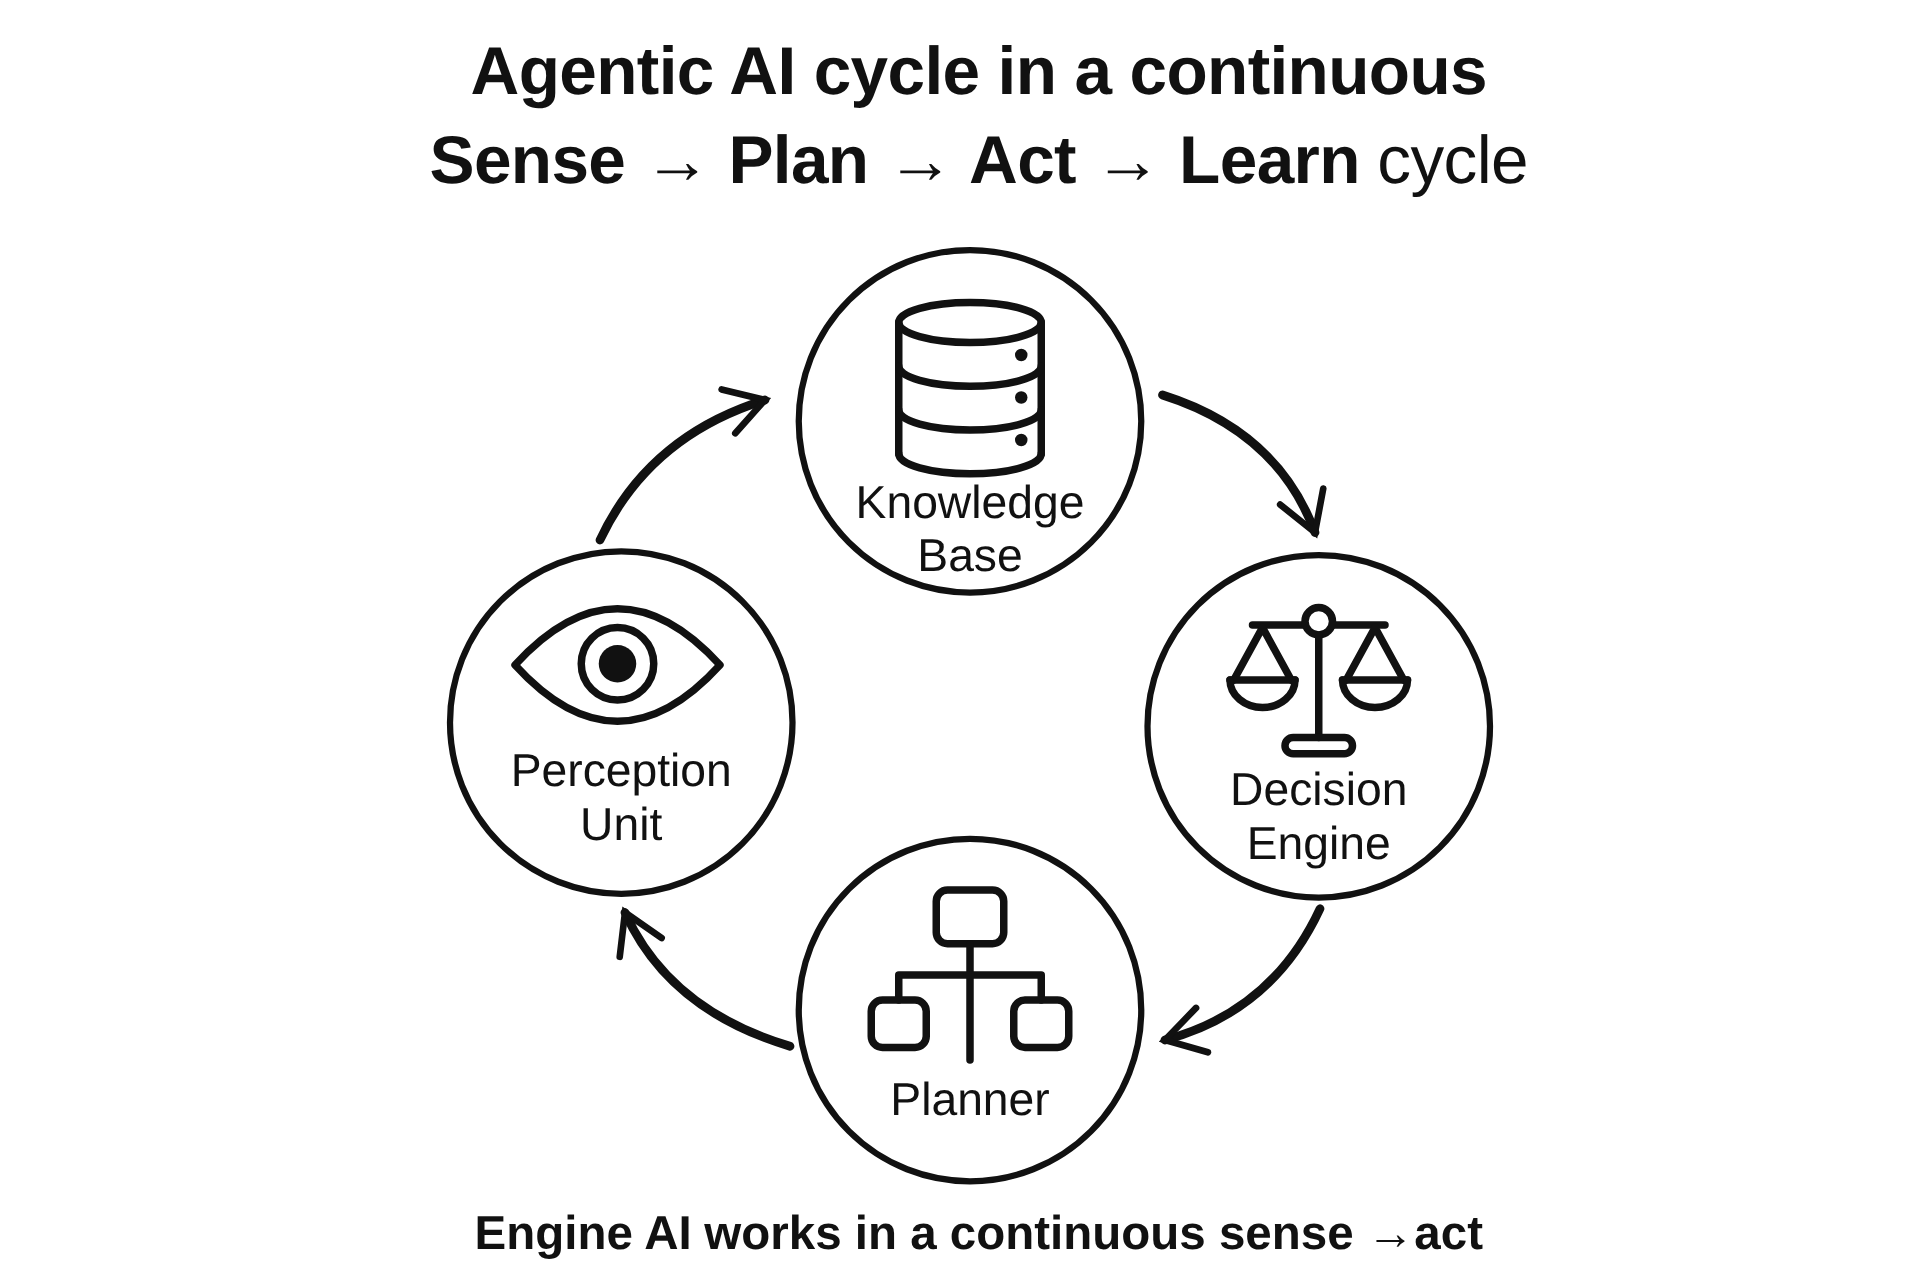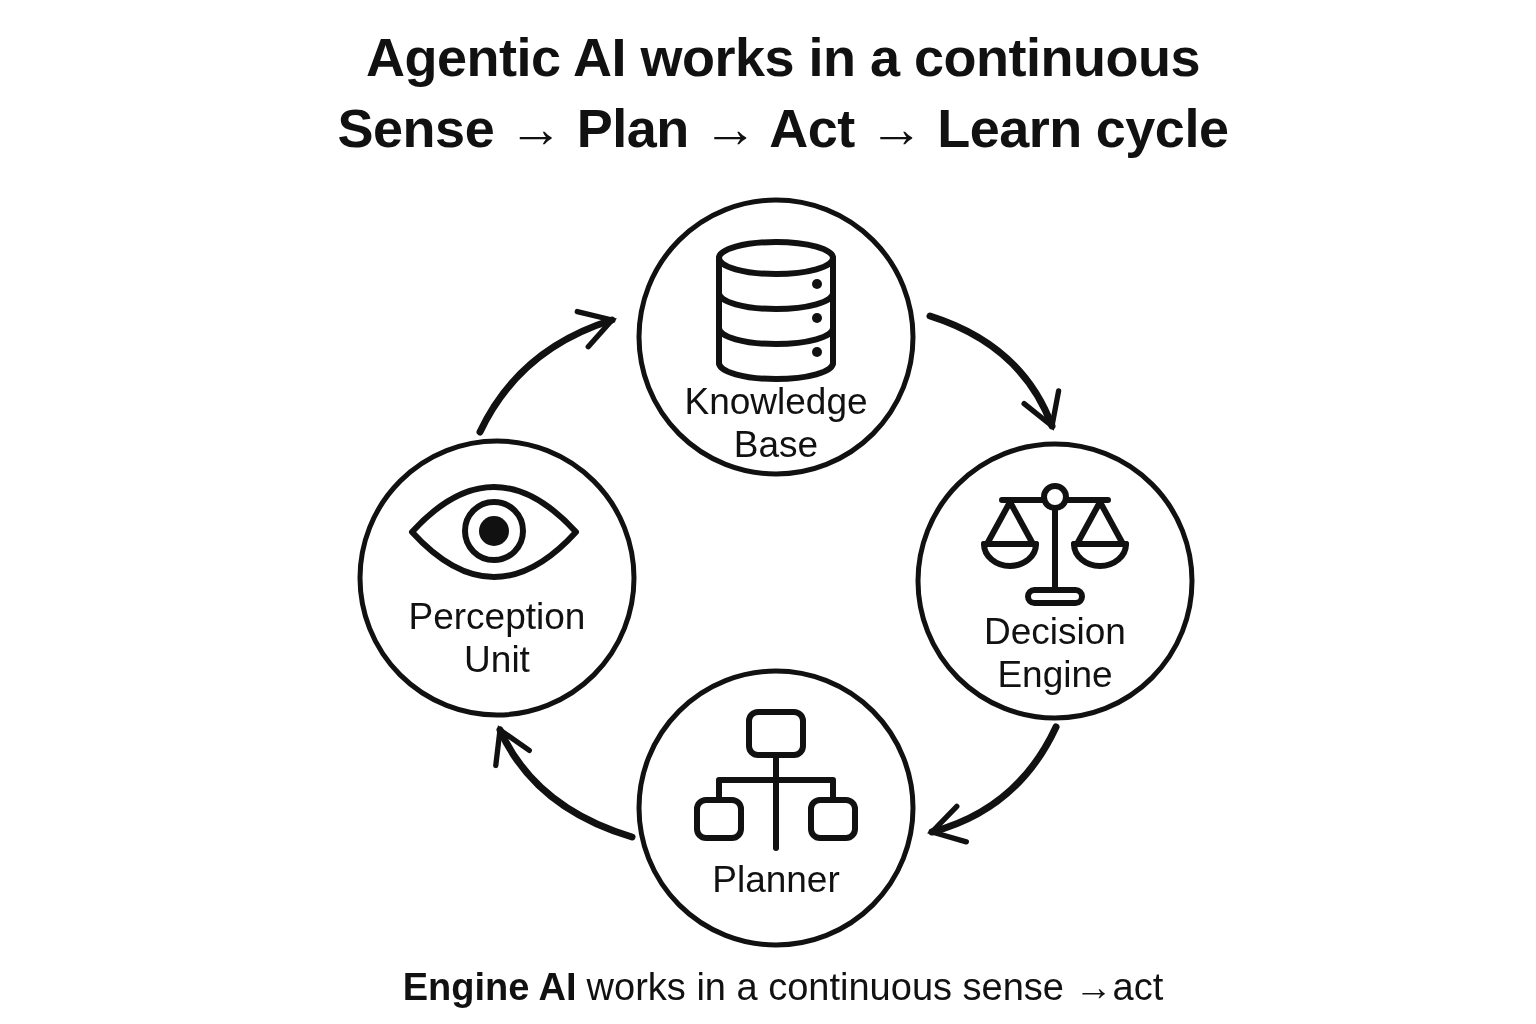--- a/index.html
+++ b/index.html
@@ -11,45 +11,45 @@
     position:relative;
     overflow:hidden;
   }
   .stage { position:absolute; inset:0; }
   .title {
     position:absolute; top:22px; left:15px; width:1536px;
     text-align:center; font-size:54px; line-height:71px;
     letter-spacing:-0.5px; color:#111111; white-space:nowrap;
   }
   .bold   { font-weight:700; }
-  .light  { font-weight:700; margin-left:14px; }
+  .light  { font-weight:400; margin-left:14px; }
   .caption {
     position:absolute; top:966px; left:15px; width:1536px;
     text-align:center; font-size:38px; color:#111111; white-space:nowrap;
   }
   .caption .lead { font-weight:700; margin-right:10px; }
-  .caption .rest { font-weight:400; }
+  .caption .rest { font-weight:700; }
   svg.diagram { position:absolute; left:0; top:0; }
   svg .node-circle { fill:#ffffff; stroke:#111111; stroke-width:5; }
   svg .icon  { stroke:#111111; stroke-width:6; fill:none; stroke-linecap:round; stroke-linejoin:round; }
   svg .fillk { fill:#111111; stroke:none; }
   svg .whitefill { fill:#ffffff; }
   svg .arrow { fill:none; stroke:#111111; stroke-width:7; stroke-linecap:round; }
   svg text.node-label {
     font-family:"Liberation Sans","DejaVu Sans",sans-serif;
     font-size:37px; fill:#111111; text-anchor:middle; font-weight:400;
   }
 </style>
 </head>
 <body>
 
 <div class="stage">
 
   <div class="title">
-    <div><span class="bold">Agentic AI works in a continuous</span></div>
+    <div><span class="bold">Agentic AI cycle in a continuous</span></div>
     <div><span class="bold">Sense → Plan → Act → Learn</span><span class="light">cycle</span></div>
   </div>
 
   <svg class="diagram" width="1536" height="1024" viewBox="0 0 1536 1024">
     <defs>
       <marker id="ah" viewBox="0 0 12 12" refX="9.5" refY="6" markerWidth="7" markerHeight="7" orient="auto" markerUnits="strokeWidth">
         <path d="M2,1.5 L9.5,6 L2,10.5" fill="none" stroke="#111111" stroke-width="1.3" stroke-linecap="round" stroke-linejoin="miter"></path>
       </marker>
     </defs>
 

